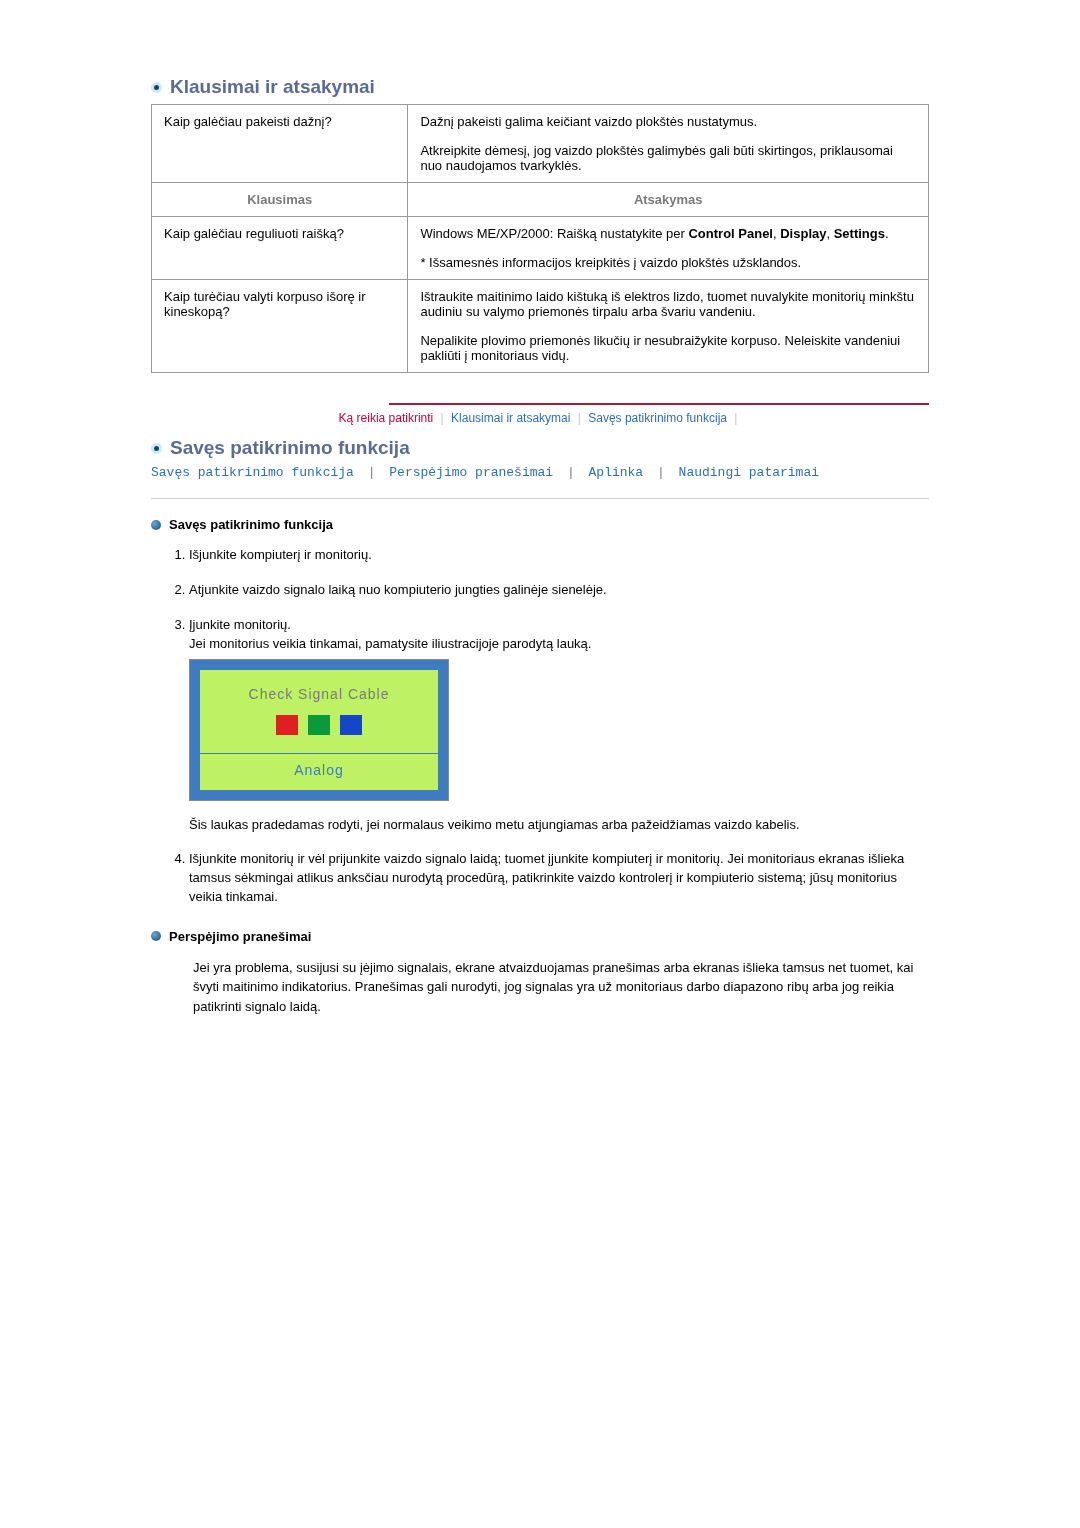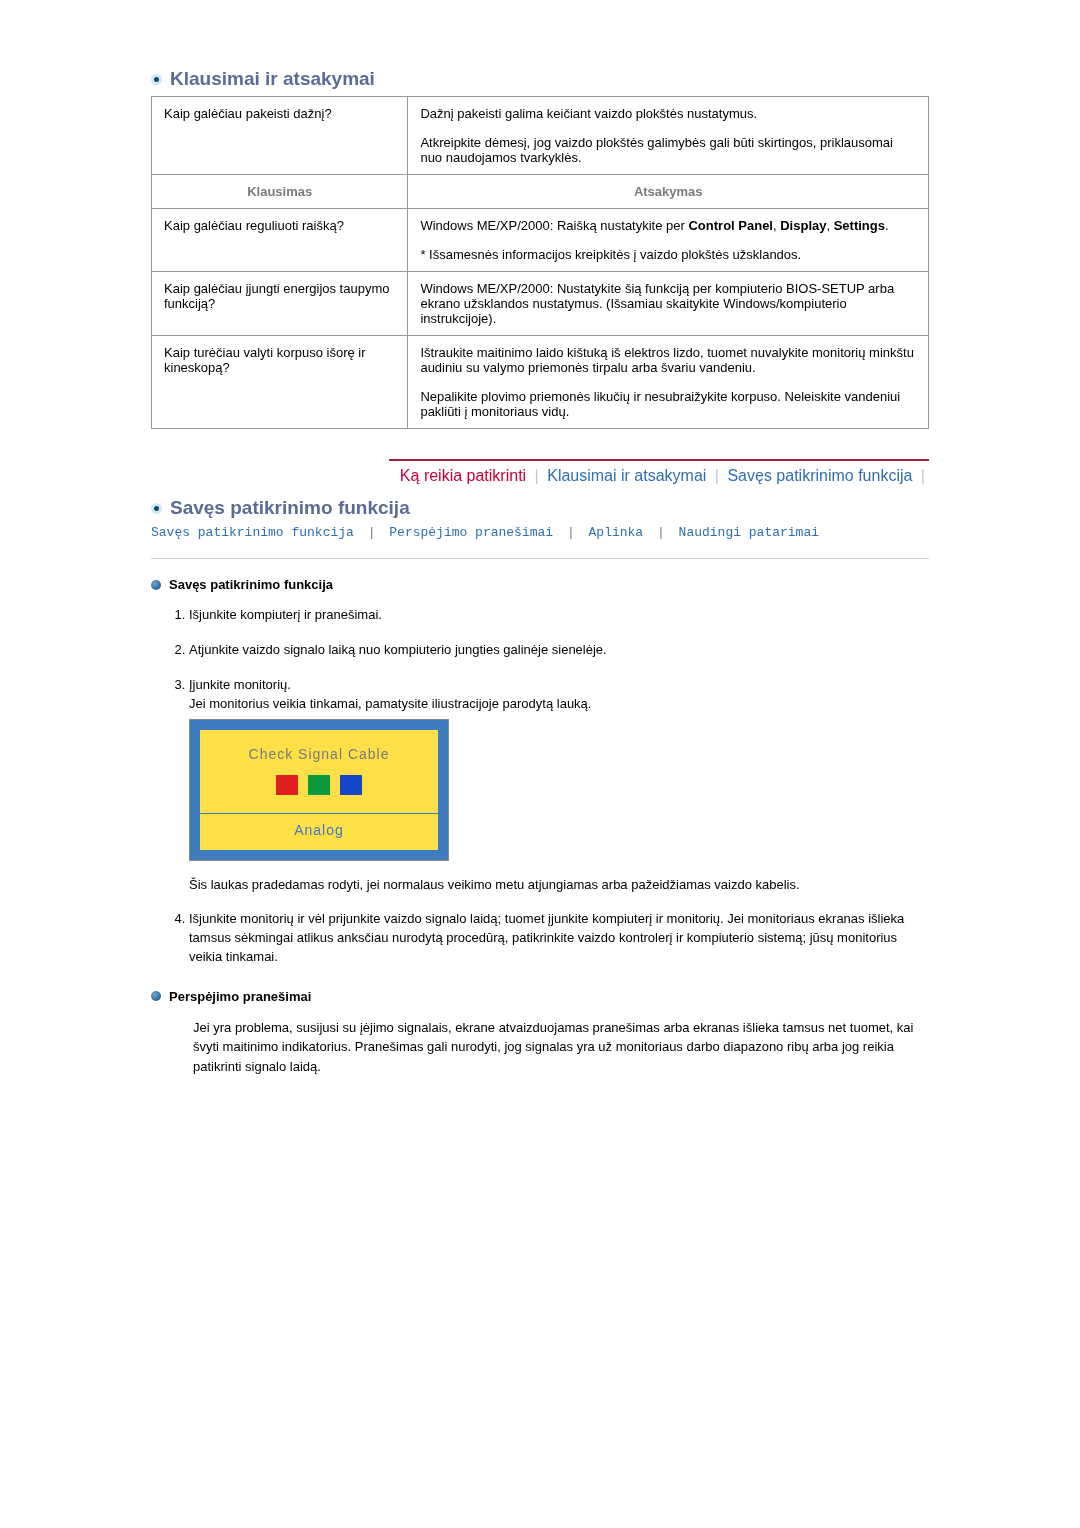--- a/index.html
+++ b/index.html
@@ -4,21 +4,21 @@
 <style>
   body {
     margin: 0;
     font-family: Arial, Helvetica, sans-serif;
     font-size: 13px;
     background: #fff;
     color: #000;
   }
   .page {
     width: 948px;
-    margin: 8px auto;
+    margin: 16px auto;
     padding: 60px 85px 60px 85px;
     box-sizing: border-box;
   }
 
   
   .sec-head {
     display: flex;
     align-items: center;
     gap: 8px;
     margin-bottom: 6px;
@@ -71,23 +71,23 @@
     color: #7a7a7a;
     text-align: center;
   }
   .qa-q { width: 33%; }
 
   .ans p { margin: 0 0 14px 0; }
   .ans p:last-child { margin-bottom: 0; }
 
   
   .subnav {
-    text-align: right;
+    text-align: center;
     margin: 30px 0 12px 0;
-    font-size: 16px;
+    font-size: 12px;
   }
   .subnav .red  { color: #cc0033; }
   .subnav .blue { color: #2f6fb0; }
   .subnav .sep  { color: #bfc8d6; padding: 0 4px; }
   .subnav-line {
     border-top: 2px solid #a02039;
     width: 540px;
     margin-left: auto;
     margin-bottom: 6px;
   }
@@ -138,21 +138,21 @@
   
   .monitor-wrap { margin: 6px 0 14px 0; }
   .monitor {
     width: 260px;
     background: #3f7bbf;
     border: 1px solid #8a8a8a;
     padding: 10px;
     box-sizing: border-box;
   }
   .screen {
-    background: #fde047;
+    background: #bef264;
     padding: 14px 8px 10px 8px;
     text-align: center;
   }
   .csc {
     letter-spacing: 1px;
     color: #7a7a7a;
     font-size: 14px;
     margin-bottom: 10px;
   }
   .sq { display:inline-block; width:22px; height:20px; margin: 0 3px; }
@@ -210,26 +210,20 @@
     <tr>
       <td>Kaip galėčiau reguliuoti raišką?</td>
       <td class="ans">
         <p>
           <span>Windows ME/XP/2000: Raišką nustatykite per </span><b>Control Panel</b><span>, </span><b>Display</b><span>, </span><b>Settings</b><span>.</span>
         </p>
         <p>* Išsamesnės informacijos kreipkitės į vaizdo plokštės užsklandos.</p>
       </td>
     </tr>
 
-    <tr>
-      <td>Kaip galėčiau įjungti energijos taupymo funkciją?</td>
-      <td class="ans">
-        <p>Windows ME/XP/2000: Nustatykite šią funkciją per kompiuterio BIOS-SETUP arba ekrano užsklandos nustatymus. (Išsamiau skaitykite Windows/kompiuterio instrukcijoje).</p>
-      </td>
-    </tr>
 
     <tr>
       <td>Kaip turėčiau valyti korpuso išorę ir kineskopą?</td>
       <td class="ans">
         <p>Ištraukite maitinimo laido kištuką iš elektros lizdo, tuomet nuvalykite monitorių minkštu audiniu su valymo priemonės tirpalu arba švariu vandeniu.</p>
         <p>Nepalikite plovimo priemonės likučių ir nesubraižykite korpuso. Neleiskite vandeniui pakliūti į monitoriaus vidų.</p>
       </td>
     </tr>
   </tbody>
     </table>
@@ -261,21 +255,21 @@
 
 
   <hr class="thin">
 
   <div class="subsec-head">
     <span class="dot"></span>
     <span>Savęs patikrinimo funkcija</span>
   </div>
 
   <ol class="steps">
-    <li>Išjunkite kompiuterį ir pranešimai.</li>
+    <li>Išjunkite kompiuterį ir monitorių.</li>
     <li>Atjunkite vaizdo signalo laiką nuo kompiuterio jungties galinėje sienelėje.</li>
     <li>
       <span>Įjunkite monitorių.</span><br>
       <span>Jei monitorius veikia tinkamai, pamatysite iliustracijoje parodytą lauką.</span>
 
       <div class="monitor-wrap">
         <div class="monitor">
           <div class="screen">
             <div class="csc">Check Signal Cable</div>
             <div>

